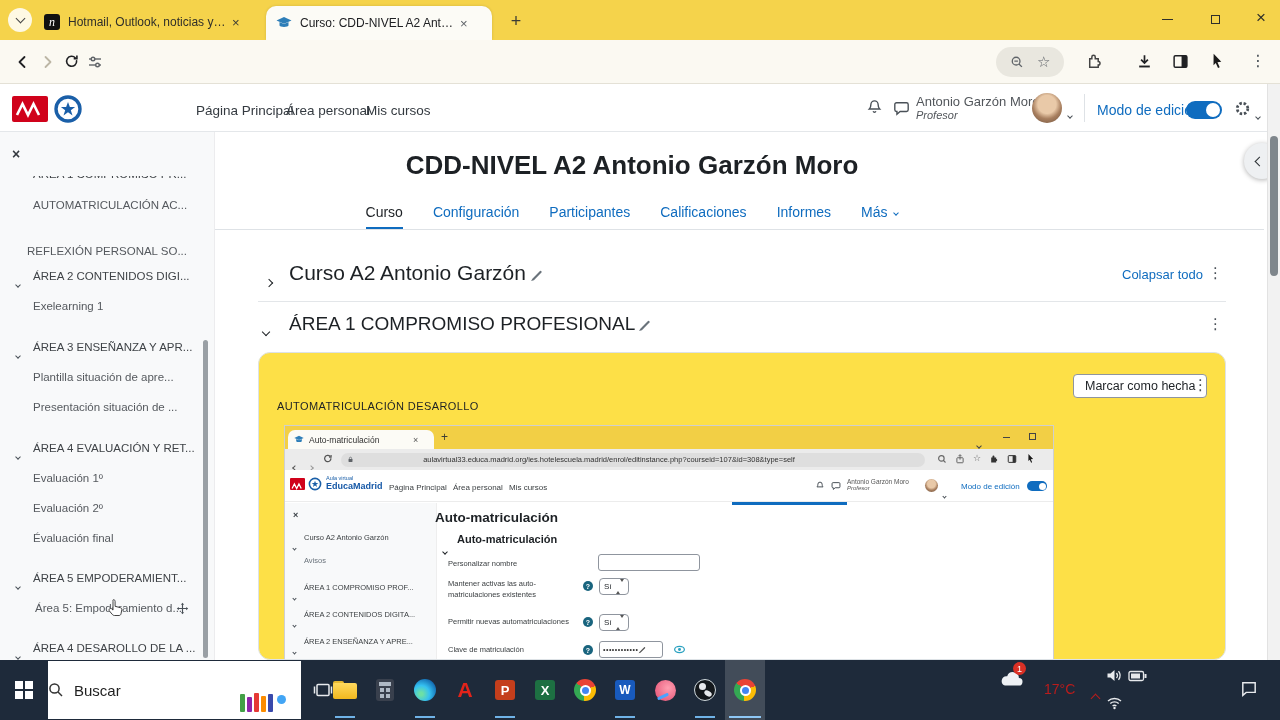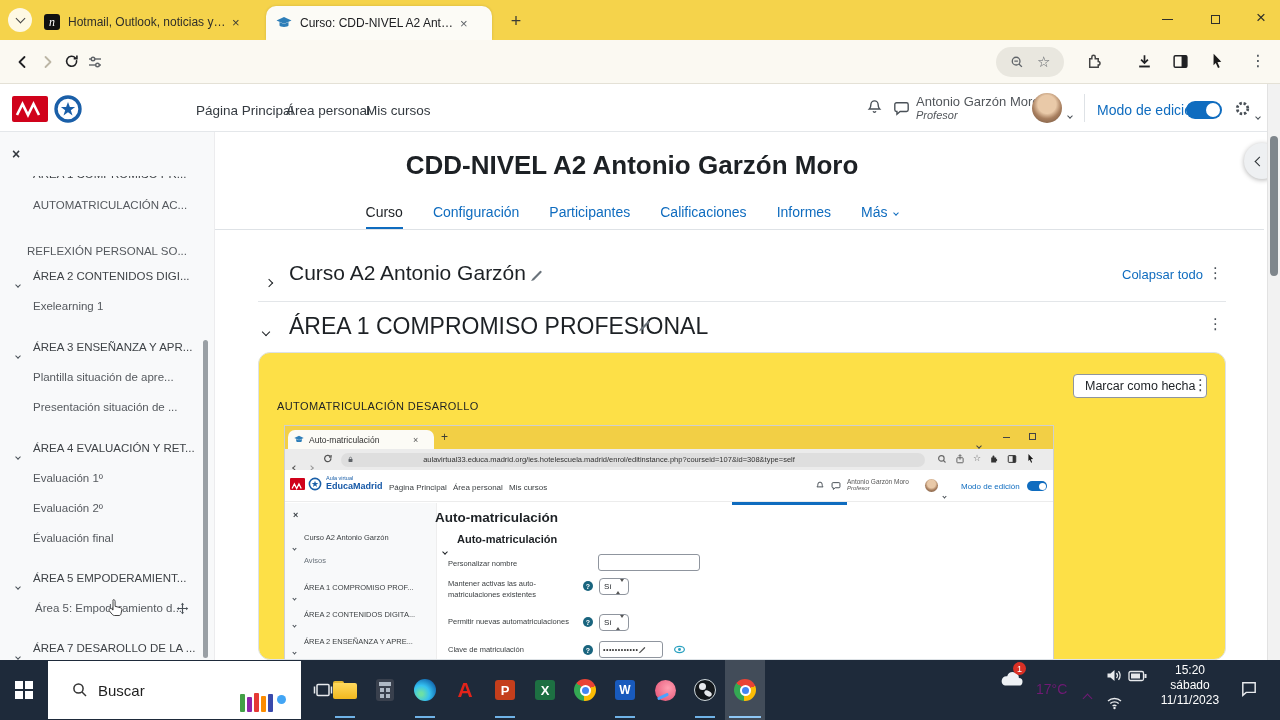--- a/index.html
+++ b/index.html
@@ -33,21 +33,21 @@
   .selbox{border:1px solid #8f959e;border-radius:4px;background:#fff;display:flex;align-items:center;gap:4px;padding:0 4px;color:#1d2125;}
   .tri-u{width:0;height:0;border-left:2.5px solid transparent;border-right:2.5px solid transparent;border-bottom:3.5px solid #555;margin-bottom:1px;}
   .tri-d{width:0;height:0;border-left:2.5px solid transparent;border-right:2.5px solid transparent;border-top:3.5px solid #555;}
   
   .emb{border:1px solid #cfcfcf;background:#fff;overflow:hidden;}
   .emb-lbl{font-size:7.5px;color:#3c4043;}
   
   .taskbar{left:0;top:660px;width:1280px;height:60px;background:#1e2a3a;}
   .tb-cell{position:absolute;top:660px;width:40px;height:60px;display:flex;align-items:center;justify-content:center;}
   .tb-under{position:absolute;bottom:2px;left:50%;transform:translateX(-50%);width:20px;height:2px;background:#6fb3e8;}
-  .tray{color:#701a75;}
+  .tray{color:#b91c1c;margin-left:8px;}
   .appblock{border-radius:3px;color:#fff;font-weight:bold;display:flex;align-items:center;justify-content:center;}
 </style>
 </head>
 <body>
 
 <div class="screen">
 
   <div class="a tabstrip">
     <div class="a flex" style="left:8px;top:8px;width:24px;height:24px;border-radius:50%;background:rgba(255,255,255,.85);justify-content:center;color:#444;">
         <span class="chv d" style="margin-top:-3px;"></span>
@@ -188,21 +188,21 @@
   <div class="a" style="left:16px;top:575px;color:#495057;"><span class="chv d s"></span></div>
   <div class="a sb-sec" style="left:33px;top:572px;">ÁREA 5 EMPODERAMIENT...</div>
   <div class="a sb-act" style="left:35px;top:602px;">Área 5: Empoderamiento d...</div>
   <div class="a" style="left:176px;top:601px;"><svg width="13" height="13" viewBox="0 0 16 16">
         <path d="M8 1 L10 3.5 H8.7 V7.3 H12.5 V6 L15 8 L12.5 10 V8.7 H8.7 V12.5 H10 L8 15 L6 12.5 H7.3 V8.7 H3.5 V10 L1 8 L3.5 6 V7.3 H7.3 V3.5 H6 Z" fill="#495057"></path>
       </svg></div>
   <div class="a" style="left:108px;top:598px;"><svg width="16" height="19" viewBox="0 0 16 18">
         <path d="M5.6 1.2 C6.6 1.2 7.1 2 7.1 3 L7.1 7.8 L12.4 9.2 C13.5 9.5 14 10.2 13.8 11.3 L13 15.3 C12.8 16.4 12 17 11 17 L6.6 17 C5.7 17 5 16.7 4.4 16 L1.5 12.6 C.8 11.8 .9 10.9 1.6 10.3 C2.3 9.7 3.2 9.8 3.9 10.5 L5 11.6 L5 3 C5 2 4.7 1.2 5.6 1.2 Z" fill="#fff" stroke="#2f2f2f" stroke-width=".9"></path>
       </svg></div>
   <div class="a" style="left:16px;top:645px;color:#495057;"><span class="chv d s"></span></div>
-  <div class="a sb-sec" style="left:33px;top:642px;">ÁREA 7 DESAROLLO DE LA ...</div>
+  <div class="a sb-sec" style="left:33px;top:642px;">ÁREA 4 DESAROLLO DE LA ...</div>
   <div class="a" style="left:203px;top:340px;width:5px;height:318px;background:#9aa0a5;border-radius:3px;"></div>
 
   <div class="a" style="left:0;top:150px;width:1264px;text-align:center;font-size:26px;font-weight:bold;color:#1d2125;">CDD-NIVEL A2 Antonio Garzón Moro</div>
 
   <div class="a" style="left:0;top:203px;width:1264px;text-align:center;">
     <div style="display:inline-flex;gap:30px;font-size:14px;">
       <span style="color:#1d2125;padding-bottom:7px;border-bottom:3px solid #0f6cbf;">Curso</span>
       <span class="blue">Configuración</span>
       <span class="blue">Participantes</span>
       <span class="blue">Calificaciones</span>
@@ -215,21 +215,21 @@
   <div class="a" style="left:266px;top:272px;color:#1d2125;"><span class="chv r" style="width:6px;height:6px;"></span></div>
   <span class="a" style="left:289px;top:261px;font-size:21px;color:#1d2125;">Curso A2 Antonio Garzón</span>
   <div class="a" style="left:530px;top:268px;"><svg width="13" height="13" viewBox="0 0 12 12">
         <path d="M1 11 L3.6 10.3 L10.6 3.3 A1 1 0 0 0 9.2 1.9 L2.2 8.9 Z" fill="#6a737b"></path>
       </svg></div>
   <span class="a blue" style="left:1122px;top:267px;font-size:13px;">Colapsar todo</span>
   <div class="a kebab" style="left:1208px;top:266px;">⋮</div>
   <div class="a" style="left:258px;top:301px;width:968px;height:1px;background:#e3e6e9;"></div>
 
   <div class="a" style="left:263px;top:321px;color:#1d2125;"><span class="chv d" style="width:6px;height:6px;"></span></div>
-  <span class="a" style="left:289px;top:313px;font-size:23px;color:#1d2125;">ÁREA 1 COMPROMISO PROFESIONAL</span>
+  <span class="a" style="left:289px;top:313px;font-size:19px;color:#1d2125;">ÁREA 1 COMPROMISO PROFESIONAL</span>
   <div class="a" style="left:638px;top:318px;"><svg width="13" height="13" viewBox="0 0 12 12">
         <path d="M1 11 L3.6 10.3 L10.6 3.3 A1 1 0 0 0 9.2 1.9 L2.2 8.9 Z" fill="#6a737b"></path>
       </svg></div>
   <div class="a kebab" style="left:1208px;top:317px;">⋮</div>
 
   <div class="a card" style="left:258px;top:352px;width:968px;height:308px;overflow:hidden;">
     <div class="a" style="left:814px;top:21px;padding:4px 11px;border:1px solid #8f959e;border-radius:4px;font-size:12.5px;color:#1d2125;background:#fff;">Marcar como hecha</div>
     <div class="a kebab" style="left:934px;top:25px;">⋮</div>
     <div class="a" style="left:18px;top:47px;font-size:11px;letter-spacing:.4px;color:#1d2125;">AUTOMATRICULACIÓN  DESAROLLO</div>
 
@@ -376,21 +376,21 @@
 
   <div class="a taskbar">
     <div class="a flex" style="left:0;top:0;width:48px;height:60px;justify-content:center;">
       <div style="display:grid;grid-template-columns:8px 8px;grid-gap:2px;">
         <span style="width:8px;height:8px;background:#fff;"></span>
           <span style="width:8px;height:8px;background:#fff;"></span>
           <span style="width:8px;height:8px;background:#fff;"></span>
           <span style="width:8px;height:8px;background:#fff;"></span>
       </div>
     </div>
-    <div class="a flex" style="left:48px;top:1px;width:253px;height:58px;background:#fff;padding-left:24px;">
+    <div class="a flex" style="left:48px;top:1px;width:253px;height:58px;background:#fff;padding-left:0;">
       <svg width="16" height="16" viewBox="0 0 16 16">
           <circle cx="6.5" cy="6.5" r="4.6" stroke="#333" stroke-width="1.5" fill="none"></circle>
           <line x1="10" y1="10" x2="14" y2="14" stroke="#333" stroke-width="1.5"></line>
         </svg>
       <span style="margin-left:10px;font-size:15px;color:#1f1f1f;">Buscar</span>
       <div class="a" style="left:192px;top:32px;display:flex;align-items:flex-end;gap:2px;">
         <span style="width:5px;height:18px;background:#43a047;border-radius:1px;"></span>
         <span style="width:5px;height:15px;background:#8e24aa;border-radius:1px;"></span>
         <span style="width:5px;height:19px;background:#e53935;border-radius:1px;"></span>
         <span style="width:5px;height:16px;background:#fb8c00;border-radius:1px;"></span>
@@ -482,22 +482,17 @@
     </svg>
   <svg class="a" style="left:1128px;top:670px;" width="19" height="12" viewBox="0 0 19 12">
       <rect x="1" y="1.5" width="14.5" height="9" rx="1.5" stroke="#e8eaed" fill="none" stroke-width="1.3"></rect>
       <rect x="16.5" y="4" width="2" height="4" fill="#e8eaed"></rect>
       <rect x="3" y="3.5" width="9" height="5" fill="#e8eaed"></rect>
     </svg>
   <svg class="a" style="left:1106px;top:696px;" width="17" height="14" viewBox="0 0 16 14">
       <path d="M1.5 5 a9.5 9.5 0 0 1 13 0 M3.8 7.5 a6.2 6.2 0 0 1 8.4 0 M6.1 10 a3 3 0 0 1 3.8 0" stroke="#e8eaed" fill="none" stroke-width="1.4"></path>
       <circle cx="8" cy="12" r="1.2" fill="#e8eaed"></circle>
     </svg>
-  <div class="a" style="left:1146px;top:663px;width:88px;text-align:center;color:#fff;font-size:12px;line-height:15px;">
-    <div>15:20</div>
-    <div>sábado</div>
-    <div>11/11/2023</div>
-  </div>
   <svg class="a" style="left:1240px;top:680px;" width="18" height="18" viewBox="0 0 16 16">
       <path d="M2.5 2.5 h11 v8.5 h-8 l-3 2.7 z" fill="none" stroke="#e8eaed" stroke-width="1.3"></path>
     </svg>
 
 </div>
 
 </body></html>

